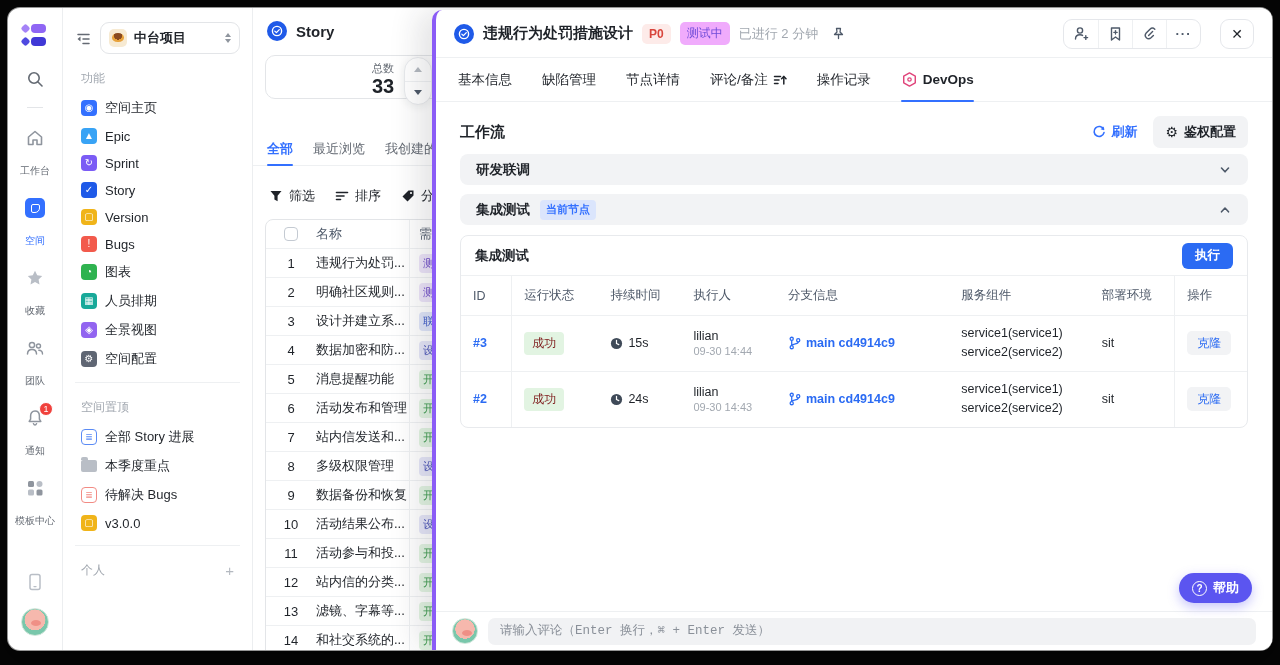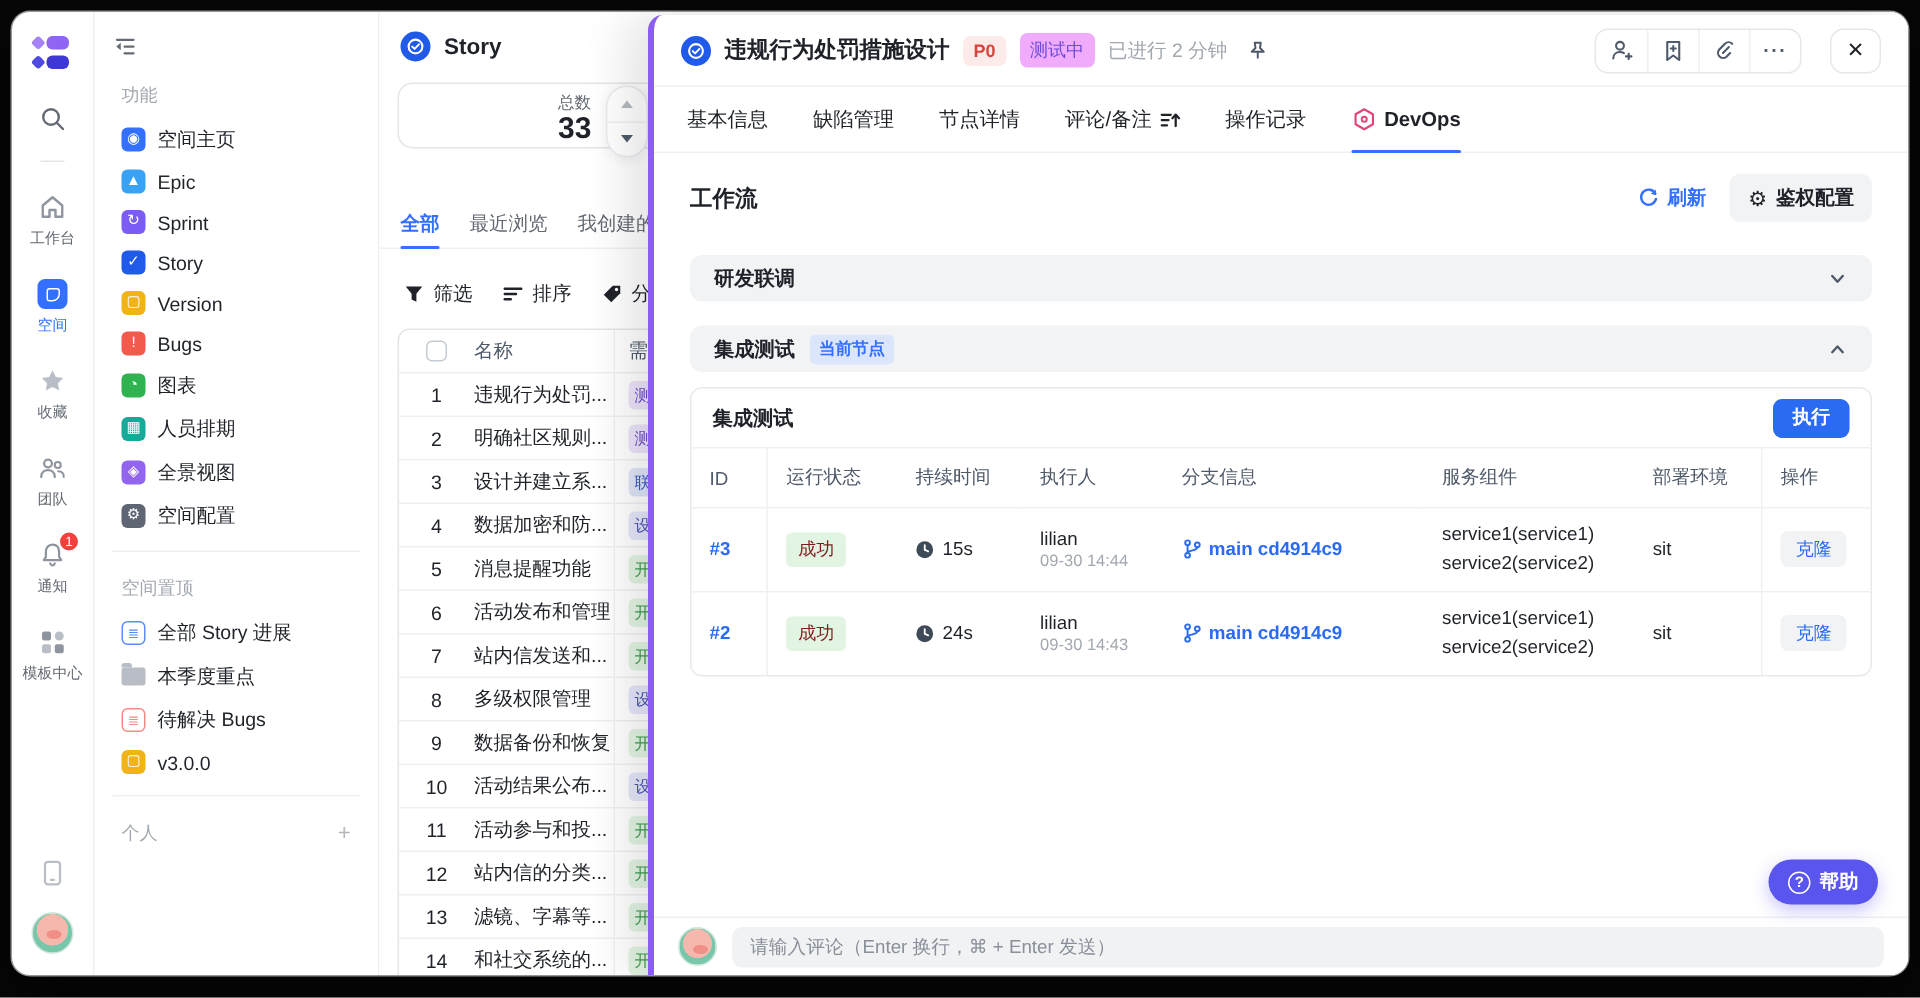--- a/index.html
+++ b/index.html
@@ -20,21 +20,21 @@
   
   .rail { width:55px; border-right:1px solid #eceef0; display:flex; flex-direction:column; align-items:center; padding:16px 0 14px; flex-shrink:0; }
   .logo { width:26px; height:22px; display:flex; flex-direction:column; justify-content:space-between; }
   .logo-row { display:flex; align-items:center; gap:2px; height:9px; }
   .logo-dot { width:7px; height:7px; transform:rotate(45deg); border-radius:2px; }
   .logo-pill { width:15px; height:9px; border-radius:4px; }
   .lr1 .logo-dot{ background:#a583f7; } .lr1 .logo-pill{ background:#8f66f4; }
   .lr2 .logo-dot{ background:#4f4ae0; } .lr2 .logo-pill{ background:#4038d6; }
   .rail-search { margin-top:24px; }
   .rail-divider { width:16px; border-top:1px solid #e3e5e8; margin-top:18px; }
-  .rail-item { margin-top:20px; display:flex; flex-direction:column; align-items:center; gap:4px; font-size:10px; color:#646a73; position:relative; cursor:pointer; }
+  .rail-item { margin-top:20px; display:flex; flex-direction:column; align-items:center; gap:16px; font-size:10px; color:#646a73; position:relative; cursor:pointer; }
   .rail-item.active { color:#3370ff; }
   .space-tile { width:20px; height:20px; border-radius:5px; background:#3370ff; display:flex; align-items:center; justify-content:center; }
   .space-tile i { display:block; width:9px; height:9px; border:1.6px solid #fff; border-radius:2px; border-bottom-right-radius:5px; }
   .badge-red { position:absolute; top:-6px; right:-8px; min-width:14px; height:14px; background:#f0413c; color:#fff; font-size:9px; border-radius:8px; display:flex; align-items:center; justify-content:center; padding:0 3px; border:1.5px solid #fff; }
   .rail-bottom { margin-top:auto; display:flex; flex-direction:column; align-items:center; gap:16px; }
   .avatar { width:28px; height:28px; border-radius:50%; background:radial-gradient(circle at 50% 42%, #f6b8ad 0 52%, #79c7ab 53% 100%); border:1px solid #cfe6da; position:relative; overflow:hidden; }
   .avatar::after { content:""; position:absolute; left:9px; top:11px; width:10px; height:6px; background:#ef8f86; border-radius:50%; }
 
   
   .sidebar { width:190px; border-right:1px solid #eceef0; padding:14px 12px 10px; flex-shrink:0; }
@@ -101,21 +101,21 @@
   .m-tab { color:#1f2329; font-size:13.5px; cursor:pointer; height:100%; display:flex; align-items:center; gap:5px; position:relative; }
   .m-tab.active { font-weight:700; }
   .m-tab.active::after { content:""; position:absolute; left:0; right:0; bottom:-1px; height:2.5px; background:#3370ff; border-radius:2px; }
   .m-content { flex:1; padding:8px 24px 0; overflow:hidden; position:relative; }
   .wf-row { height:44px; display:flex; align-items:center; }
   .wf-title { font-weight:700; font-size:15px; }
   .wf-actions { margin-left:auto; display:flex; align-items:center; gap:16px; }
   .refresh-link { display:flex; align-items:center; gap:5px; color:#3370ff; font-weight:700; font-size:13px; cursor:pointer; }
   .auth-btn { display:flex; align-items:center; gap:6px; background:#f2f3f5; border-radius:7px; height:32px; padding:0 12px; font-weight:700; font-size:13px; cursor:pointer; }
   .gear-glyph { font-size:14px; line-height:1; }
-  .stage-bar { background:#f2f3f5; border-radius:8px; height:31px; display:flex; align-items:center; padding:0 16px; font-weight:700; font-size:13.5px; margin-bottom:9px; cursor:pointer;margin-top:16px; }
+  .stage-bar { background:#f2f3f5; border-radius:8px; height:31px; display:flex; align-items:center; padding:0 16px; font-weight:700; font-size:13.5px; margin-bottom:9px; cursor:pointer; }
   .stage-bar .chev { margin-left:auto; }
   .cur-badge { margin-left:10px; background:#dbe5fc; color:#3370ff; font-size:11px; font-weight:700; padding:2.5px 6px; border-radius:4px; }
   .run-card { border:1px solid #e8eaed; border-radius:8px; margin:0 0 12px; overflow:hidden; }
   .card-head { height:40px; display:flex; align-items:center; justify-content:space-between; padding:0 14px; border-bottom:1px solid #eef0f2; }
   .card-title { font-weight:700; font-size:13.5px; }
   .run-btn { background:#2b6bf3; color:#fff; border:none; border-radius:6px; height:26px; padding:0 13px; font-size:12.5px; font-weight:700; cursor:pointer; }
   table.dtable { width:100%; border-collapse:collapse; font-size:12.5px; }
   .dtable th { font-weight:400; color:#4e5969; text-align:left; padding:11px 12px; white-space:nowrap; }
   .dtable td { padding:8px 12px; vertical-align:middle; }
   .dtable tbody tr { border-top:1px solid #eef0f2; }
@@ -123,21 +123,21 @@
   .col-act { width:74px; border-left:1px solid #eef0f2; }
   .id-link { color:#2b6bf3; font-weight:700; cursor:pointer; }
   .ok-badge { display:inline-block; background:#e2f4e2; color:#7f1d1d; font-size:12px; padding:3px 8px; border-radius:4px; }
   .dur { display:flex; align-items:center; gap:5px; }
   .two-line div:first-child { color:#1f2329; }
   .two-line div:last-child { color:#a2a8b0; font-size:11px; margin-top:2px; }
   .branch { display:flex; align-items:center; gap:5px; color:#2b6bf3; font-weight:700; cursor:pointer; white-space:nowrap; }
   .svc { line-height:1.55; }
   .clone-btn { background:#f2f3f5; color:#2b6bf3; border:none; border-radius:5px; height:24px; padding:0 10px; font-size:12px; font-weight:400; cursor:pointer; }
   .comment-bar { border-top:1px solid #eef0f2; height:39px; display:flex; align-items:center; gap:10px; padding:0 16px; flex-shrink:0; background:#fff; }
-  .comment-input { flex:1; height:27px; background:#f1f2f4; border:none; border-radius:7px; padding:0 12px; font-size:12.5px; color:#6f757d; outline:none; font-family:Liberation Sans, sans-serif; }
+  .comment-input { flex:1; height:27px; background:#f1f2f4; border:none; border-radius:7px; padding:0 12px; font-size:12.5px; color:#6f757d; outline:none; font-family:Liberation Mono, monospace; }
   .comment-input::placeholder { color:#8a9099; }
   .cm-avatar { width:26px; height:26px; flex-shrink:0; }
   .help-btn { position:absolute; right:20px; bottom:47px; height:30px; background:#5b55f0; color:#fff; border-radius:16px; display:flex; align-items:center; gap:6px; padding:0 13px; font-size:13px; font-weight:700; cursor:pointer; z-index:60; box-shadow:0 4px 12px rgba(91,85,240,.35); }
   .q-circle { width:15px; height:15px; border:1.5px solid #fff; border-radius:50%; font-size:10px; display:flex; align-items:center; justify-content:center; font-weight:700; }
 </style>
 </head>
 <body>
 
 <div class="window">
 
@@ -229,20 +229,28 @@
   <div class="sidebar">
     <div class="project-row">
       <span>
           <svg width="17" height="17" viewBox="0 0 17 17">
             <line x1="3" y1="4.5" x2="14" y2="4.5" stroke="#646a73" stroke-width="1.5" stroke-linecap="round"></line>
             <line x1="8" y1="9" x2="14" y2="9" stroke="#646a73" stroke-width="1.5" stroke-linecap="round"></line>
             <line x1="8" y1="13.5" x2="14" y2="13.5" stroke="#646a73" stroke-width="1.5" stroke-linecap="round"></line>
             <path d="M5.5 6.5 L2.5 9 L5.5 11.5 Z" fill="#646a73"></path>
           </svg>
         </span>
+      <div class="project-pill">
+        <span class="pudding"></span>
+        <span>中台项目</span>
+        <span class="updown">
+            <i class="tri-up"></i>
+            <i class="tri-down"></i>
+          </span>
+      </div>
     </div>
 
     <div class="sec-label">
         <span>功能</span>
       </div>
     <div class="side-item">
         <span class="tile" style="background:#3370ff">◉</span>
         <span>空间主页</span>
       </div>
     <div class="side-item">

